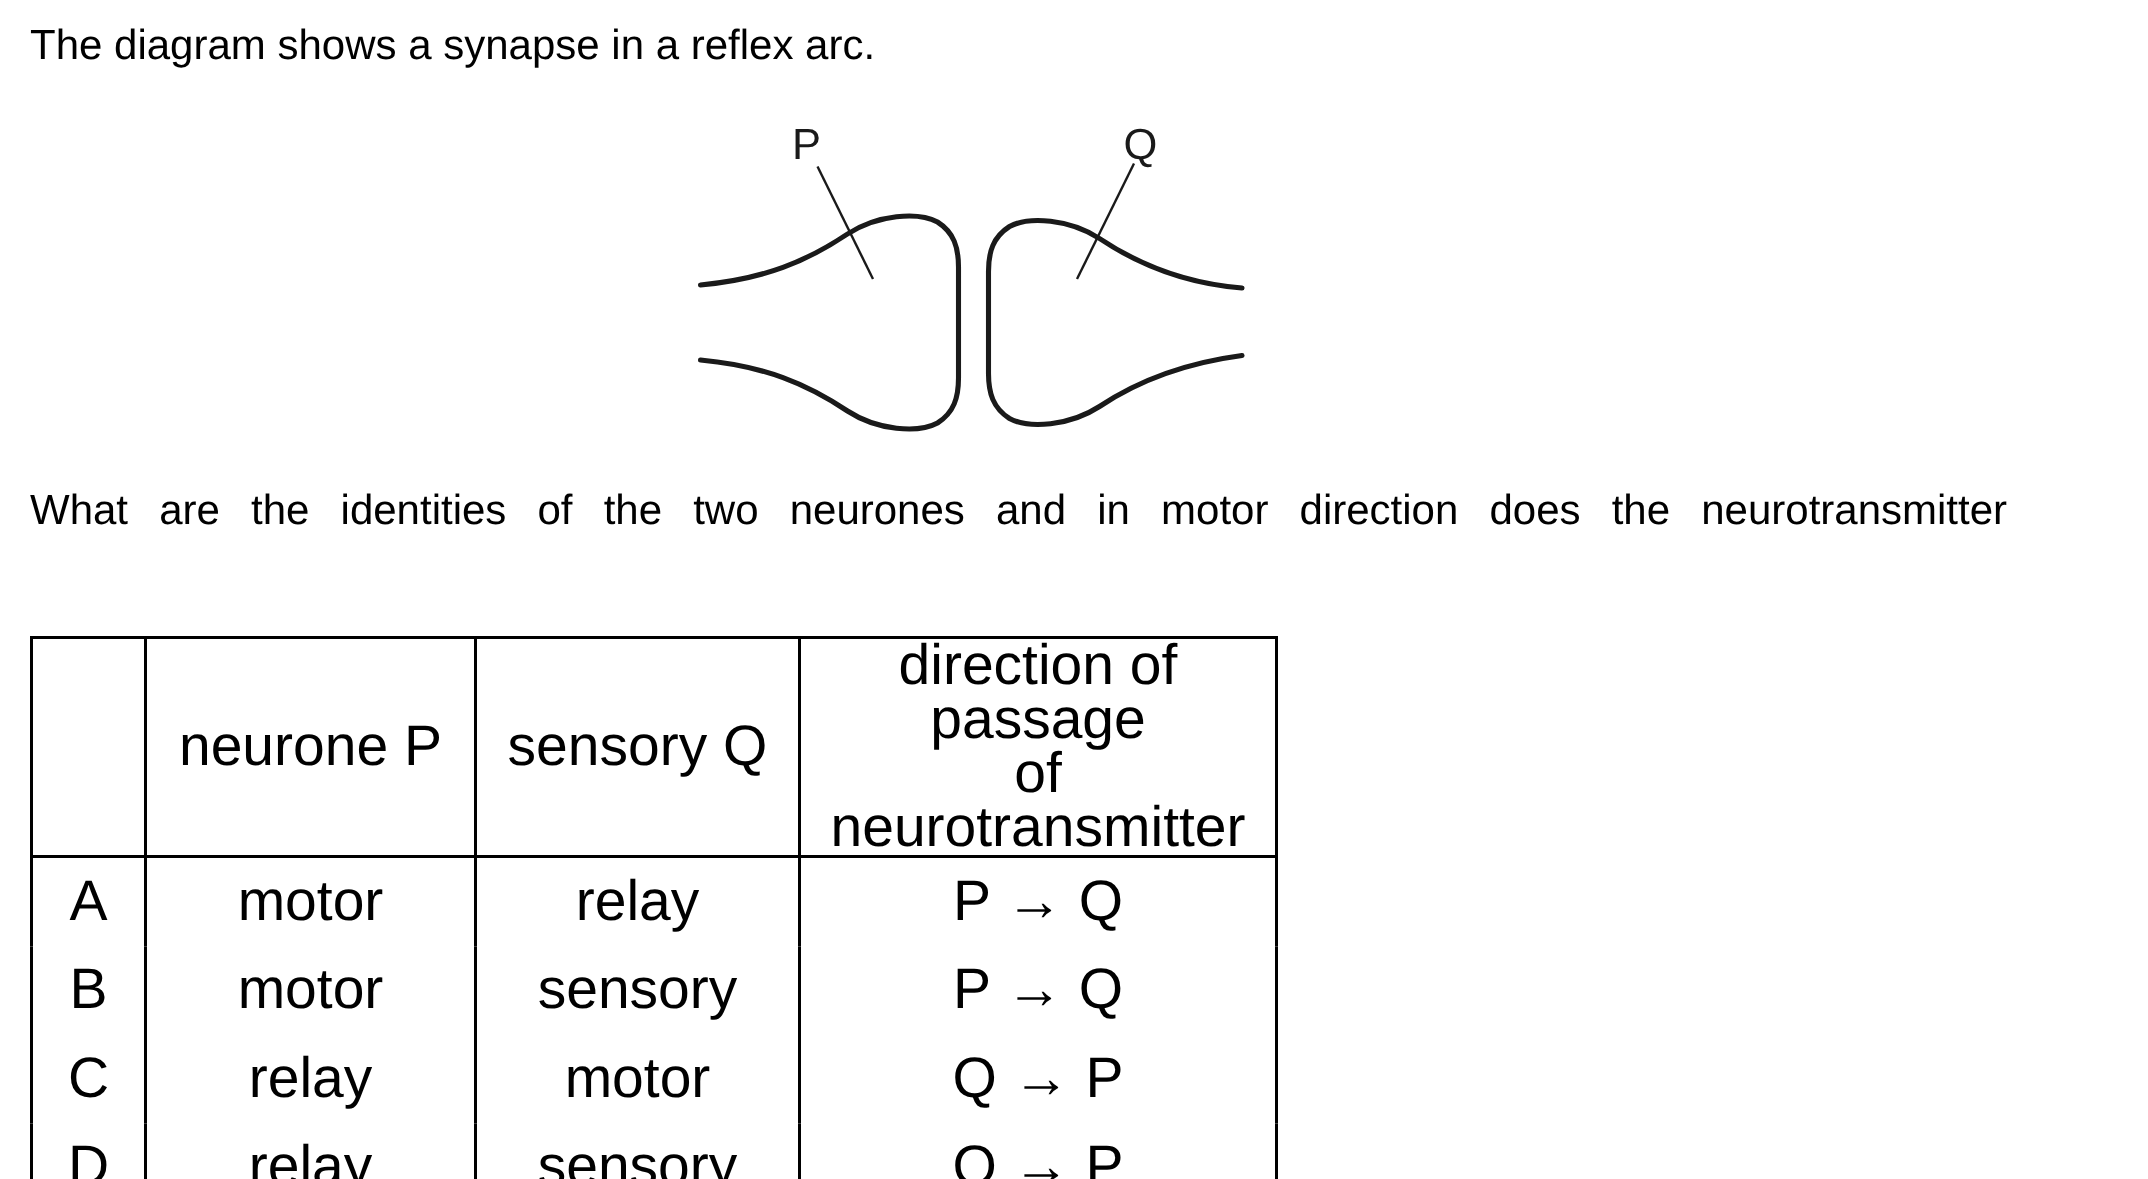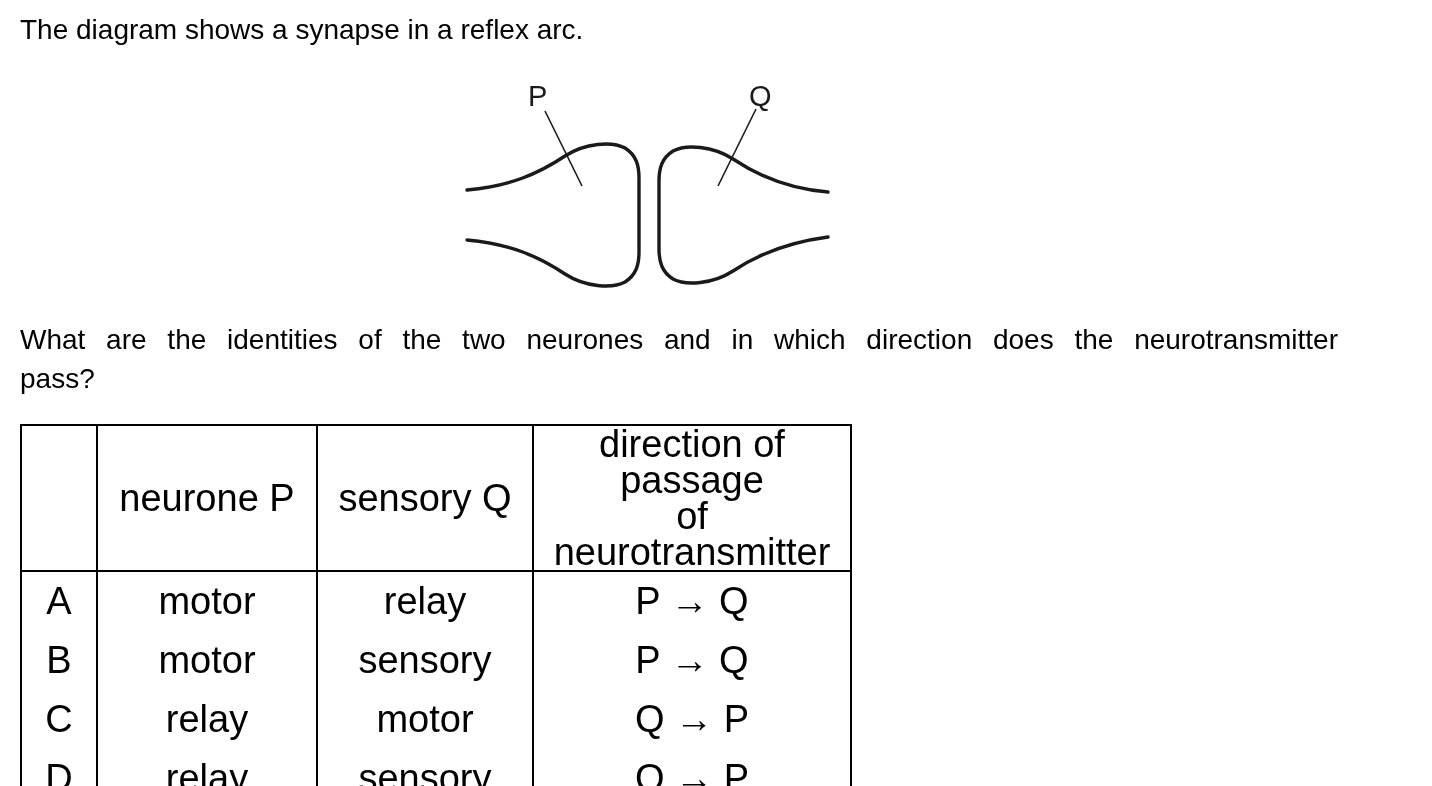--- a/index.html
+++ b/index.html
@@ -116,22 +116,21 @@
              C 790 189 760 177 733 159
              C 713 146 686 144 673 151
              C 662 158 659 168 659 181
              L 659 249
              C 659 262 662 272 673 279
              C 686 286 713 284 733 271
              C 760 253 790 242 828 237" fill="none" stroke="#1a1a1a" stroke-width="3.4" stroke-linecap="round"></path>
   </svg>
 
   <div class="question">
-    <div class="line1">What are the identities of the two neurones and in which direction does the neurotransmitter</div>
-    <div class="line2">pass?</div>
+    <div class="line1">What are the identities of the two neurones and in motor direction does the neurotransmitter</div>
   </div>
 
   <table class="answers">
     <colgroup>
       <col class="col-option">
       <col class="col-p">
       <col class="col-q">
       <col class="col-dir">
     </colgroup>
     <tbody>

